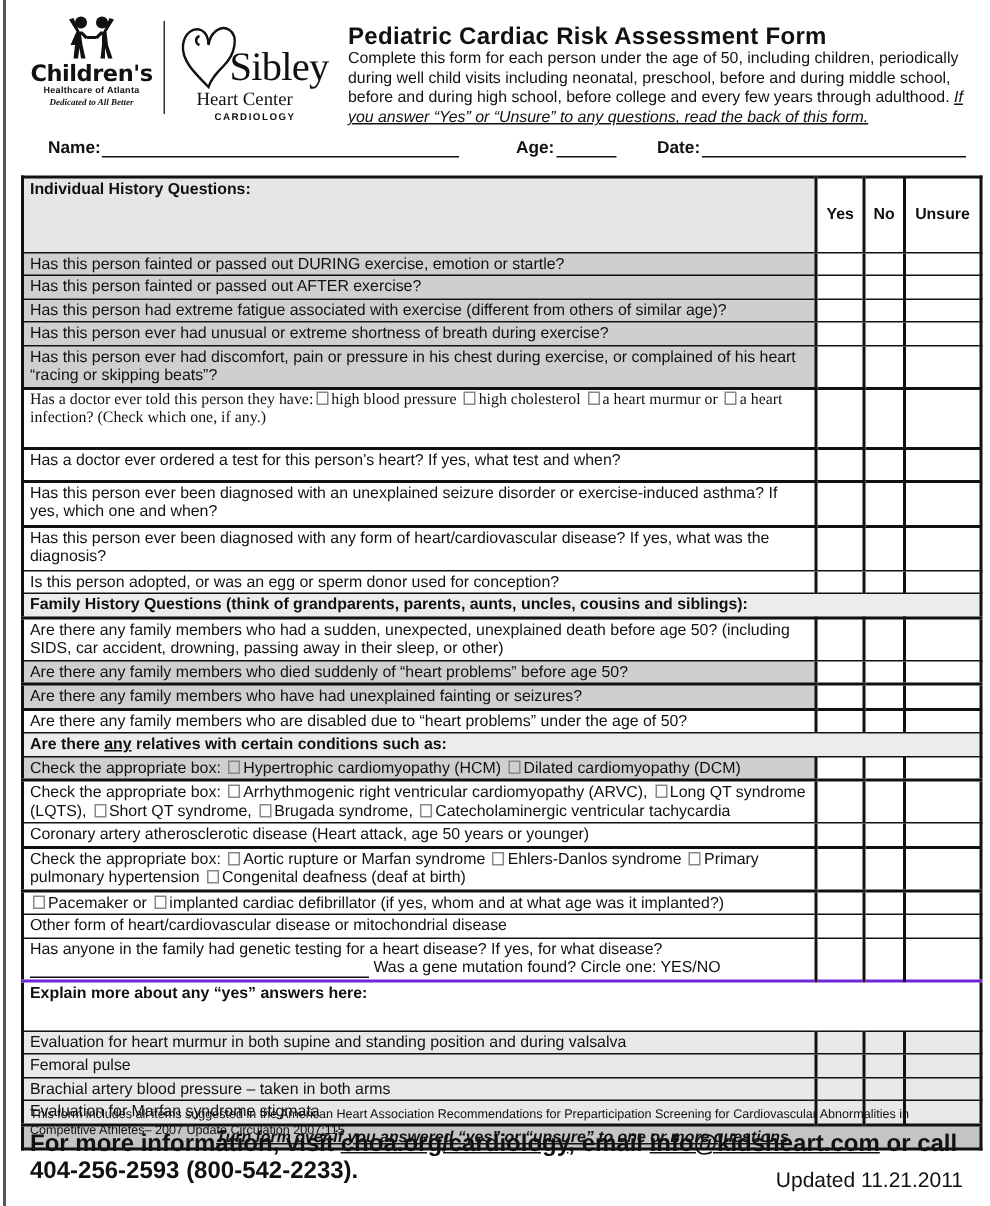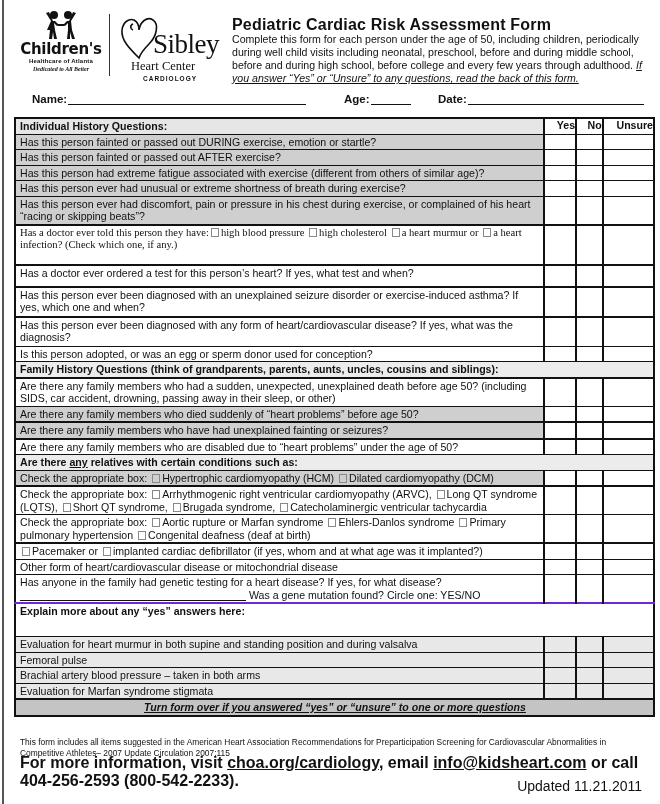--- a/index.html
+++ b/index.html
@@ -34,21 +34,21 @@
   
   .form-table { position: absolute; left: 14px; top: 117px; width: 641px; border-collapse: collapse; border: 2px solid #111; font-size: 10.6px; line-height: 12.5px; table-layout: fixed; }
   .form-table td { border: 1px solid #111; padding: 1px 3px 1px 4px; vertical-align: top; }
   .form-table col.q { width: 516px; }
   .form-table col.c1 { width: 31px; }
   .form-table col.c2 { width: 26px; }
   .form-table col.c3 { width: 50px; }
   .form-table td.ans { padding: 0; border-left: 2px solid #111; }
   .form-table td.ans + td.ans { border-left: 2px solid #111; }
   .hdr-row td { font-weight: bold; background: #e6e6e6; }
-  .hdr-row td.colhead { text-align: right; background: #fff; padding: 0 0; }
+  .hdr-row td.colhead { text-align: center; background: #fff; padding: 18px 0; }
   .shaded td.q { background: #cfcfcf; }
   .section td { font-weight: bold; background: #ececec; }
   .thickrow td { border-bottom: 2px solid #111; }
   .pe td { background: #e8e8e8; }
   .pe td.ans { background: #e8e8e8; }
   .explain td { height: 30px; font-weight: bold; border-top: 2px solid #6d28d9; }
   .footer-row td { background: #c4c4c4; text-align: center; font-weight: bold; font-style: italic; border-top: 2px solid #111; }
   .footer-row span { text-decoration: underline; }
   .box { display: inline-block; width: 6px; height: 7px; border: 1px solid #888; vertical-align: -1px; margin: 0 2px; }
   .u { text-decoration: underline; }
@@ -219,20 +219,26 @@
         <td class="ans"></td>
         <td class="ans"></td>
       </tr>
       <tr class="">
         <td class="q"><span>Check the appropriate box:</span> <span class="box"></span><span>Arrhythmogenic right ventricular cardiomyopathy (ARVC),</span> <span class="box"></span><span>Long QT syndrome (LQTS),</span> <span class="box"></span><span>Short QT syndrome,</span> <span class="box"></span><span>Brugada syndrome,</span> <span class="box"></span><span>Catecholaminergic ventricular tachycardia</span> </td>
         <td class="ans"></td>
         <td class="ans"></td>
         <td class="ans"></td>
       </tr>
       <tr class=" thickrow">
+        <td class="q"><span>Coronary artery atherosclerotic disease (Heart attack, age 50 years or younger)</span></td>
+        <td class="ans"></td>
+        <td class="ans"></td>
+        <td class="ans"></td>
+      </tr>
+      <tr class=" thickrow">
         <td class="q"><span>Check the appropriate box:</span> <span class="box"></span><span>Aortic rupture or Marfan syndrome</span> <span class="box"></span><span>Ehlers-Danlos syndrome</span> <span class="box"></span><span>Primary pulmonary hypertension</span> <span class="box"></span><span>Congenital deafness (deaf at birth)</span> </td>
         <td class="ans"></td>
         <td class="ans"></td>
         <td class="ans"></td>
       </tr>
       <tr class="">
         <td class="q"><span class="box"></span><span>Pacemaker or</span> <span class="box"></span><span>implanted cardiac defibrillator (if yes, whom and at what age was it implanted?)</span> </td>
         <td class="ans"></td>
         <td class="ans"></td>
         <td class="ans"></td>

